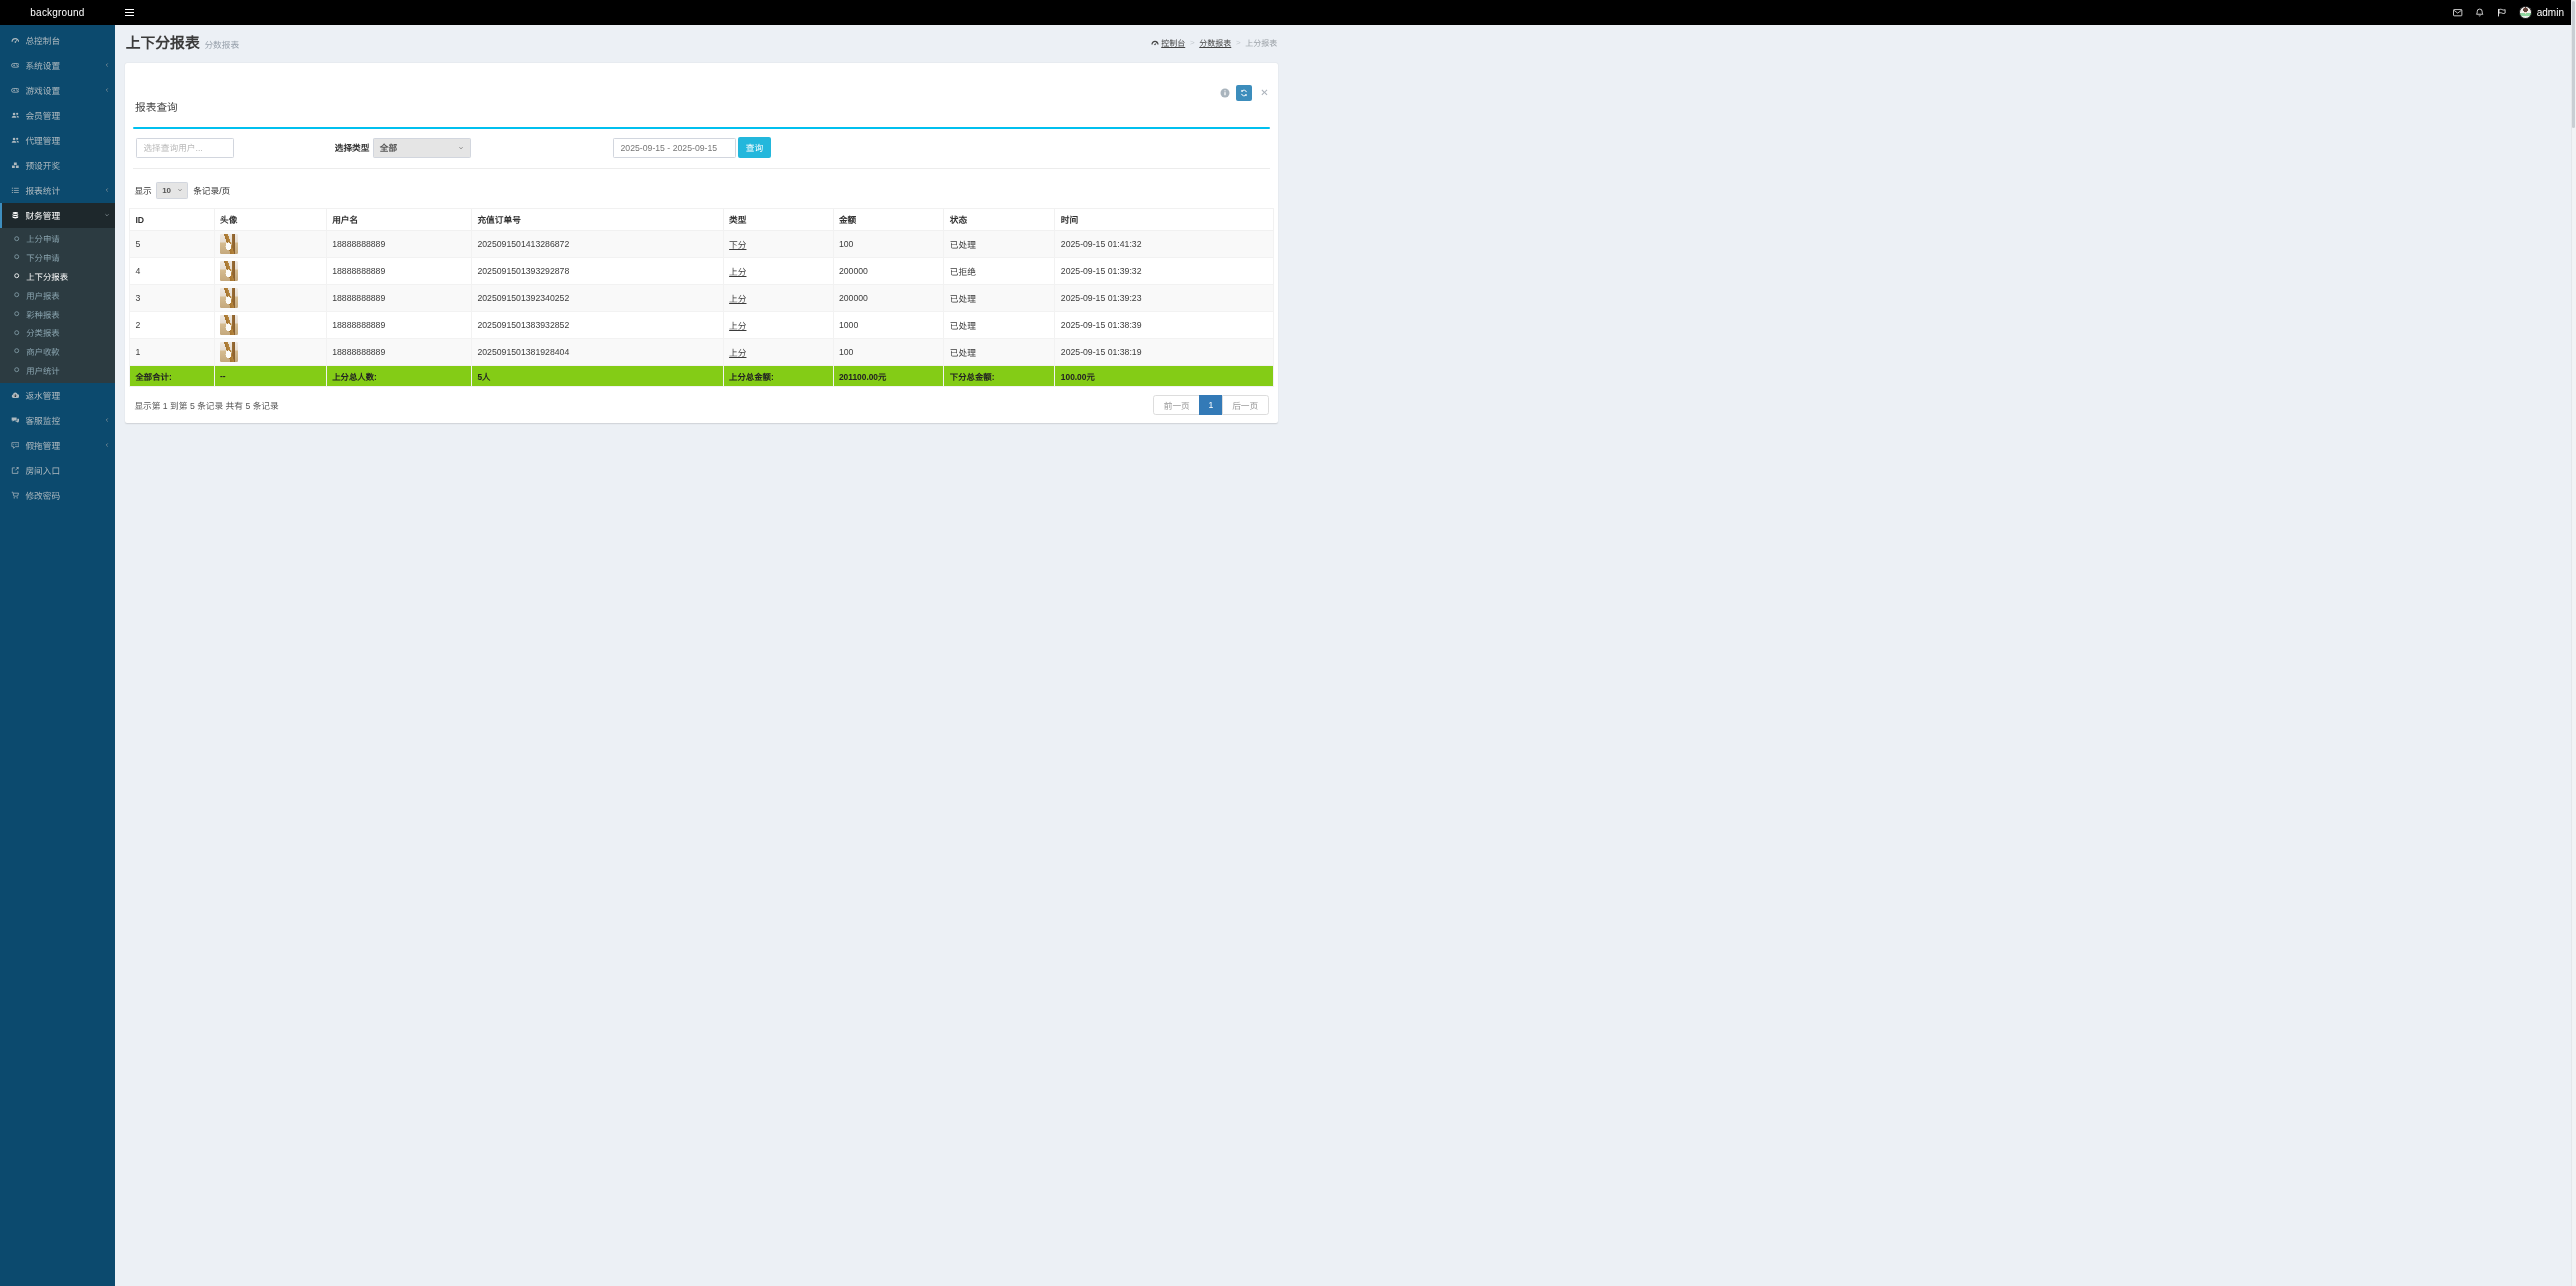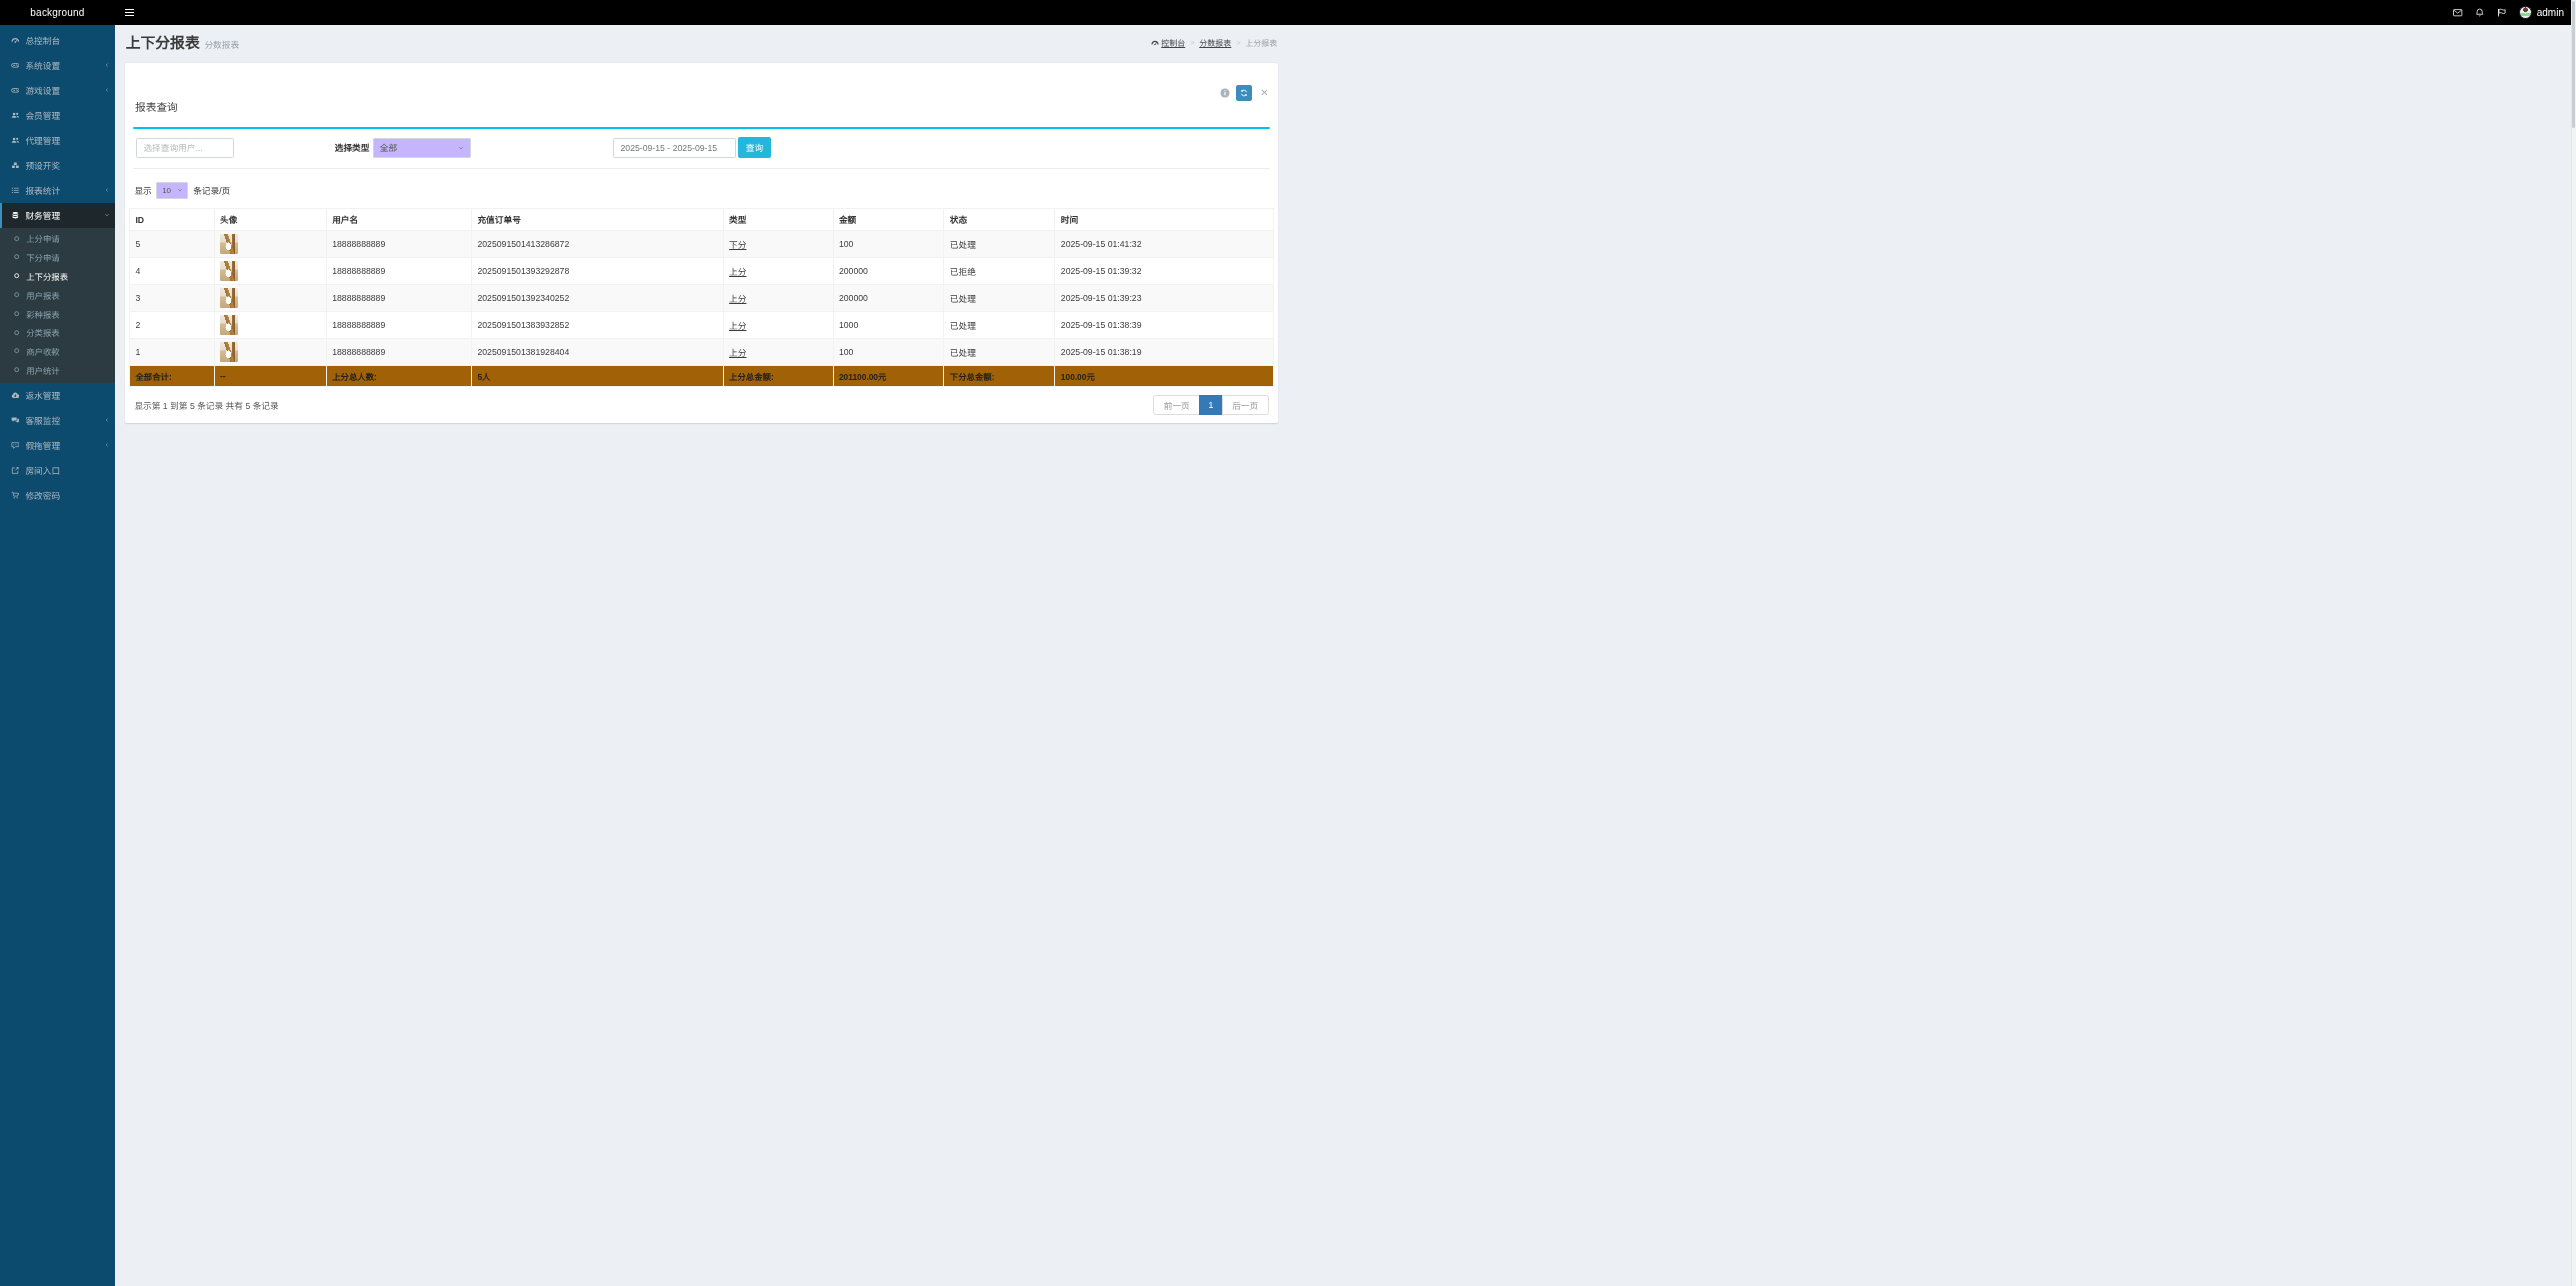--- a/index.html
+++ b/index.html
@@ -60,37 +60,37 @@
   .btn-refresh svg { width:8px; height:8px; }
   .tool-close { color:#aab1ba; font-size:10px; font-weight:bold; cursor:pointer; line-height:1; padding:0 1.3px; }
 
   
   .filter-box { margin:5px 8px; position:relative; border-bottom:0.7px solid #ececec; padding:10px 2.7px 9.4px; display:flex; align-items:center; }
   .filter-box::before { content:""; position:absolute; top:0; left:0; right:0; height:2px; background:#00c0ef; border-radius:2px; }
   .txt-input { height:20px; border:0.7px solid #d2d6de; border-radius:1.3px; padding:0 6.7px; font-size:8.7px; color:#555; font-family:inherit; background:#fff; }
   .txt-input::placeholder { color:#b9b9b9; }
   .user-input { width:98px; }
   .type-label { margin-left:101px; font-weight:bold; font-size:8.7px; color:#333; }
-  .selectbox { height:20px; border:0.7px solid #d2d6de; border-radius:1.3px; background:#c4b5fd; display:flex; align-items:center; padding:0 6px; color:#555; cursor:pointer; }
+  .selectbox { height:20px; border:0.7px solid #d2d6de; border-radius:1.3px; background:#e5e5e5; display:flex; align-items:center; padding:0 6px; color:#555; cursor:pointer;font-weight:bold; }
   .selectbox .sel-chev { margin-left:auto; display:flex; color:#666; }
   .selectbox .sel-chev svg { width:6px; height:6px; }
   .type-select { width:98px; margin-left:3.4px; }
   .date-input { width:123px; margin-left:142px; color:#777; }
   .btn-search { margin-left:2px; height:21.5px; padding:0 8px; background:#23b7dc; border:none; border-radius:2px; color:#fff; font-size:8.7px; font-family:inherit; cursor:pointer; }
 
   
   .page-size-row { display:flex; align-items:center; gap:4.7px; padding:8px 9.4px 5.4px; font-size:8.7px; color:#333; }
   .size-select { width:32px; height:17px; font-size:8px; padding:0 4.7px; }
 
   
   table.report { width:calc(100% - 8px); margin:4px 4px 0; border-collapse:collapse; table-layout:fixed; }
   .report th { text-align:left; font-weight:bold; font-size:8.7px; color:#333; padding:4px 5.4px; border:0.7px solid #f1f1f1; height:18px; }
   .report td { font-size:8.7px; color:#3c3c3c; padding:2.7px 5.4px; border:0.7px solid #f2f2f2; height:27px; vertical-align:middle; }
   .report tr.stripe td { background:#f9f9f9; }
-  .report tr.summary td { background:#a16207; font-weight:bold; font-size:8.4px; height:21px; color:#222; }
+  .report tr.summary td { background:#84cc16; font-weight:bold; font-size:8.4px; height:21px; color:#222; }
   .type-val { text-decoration:underline; }
   .avatar-img { width:18px; height:19.5px; border-radius:1.3px; display:block;
     background:
       radial-gradient(ellipse 4.7px 6.7px at 46% 62%, #fcfcfa 58%, rgba(255,255,255,0) 60%),
       linear-gradient(72deg, rgba(0,0,0,0) 42%, #a5742e 43%, #b5853e 58%, rgba(0,0,0,0) 59%),
       linear-gradient(to right, rgba(0,0,0,0) 64%, #9d7136 65%, #8a5f2c 82%, rgba(0,0,0,0) 83%),
       linear-gradient(to bottom, #efe9e2 0%, #e7ddcf 42%, #d6bd92 43%, #c4a87c 100%); }
 
   
   .table-footer { display:flex; align-items:center; margin:8px 9.4px 0; }

